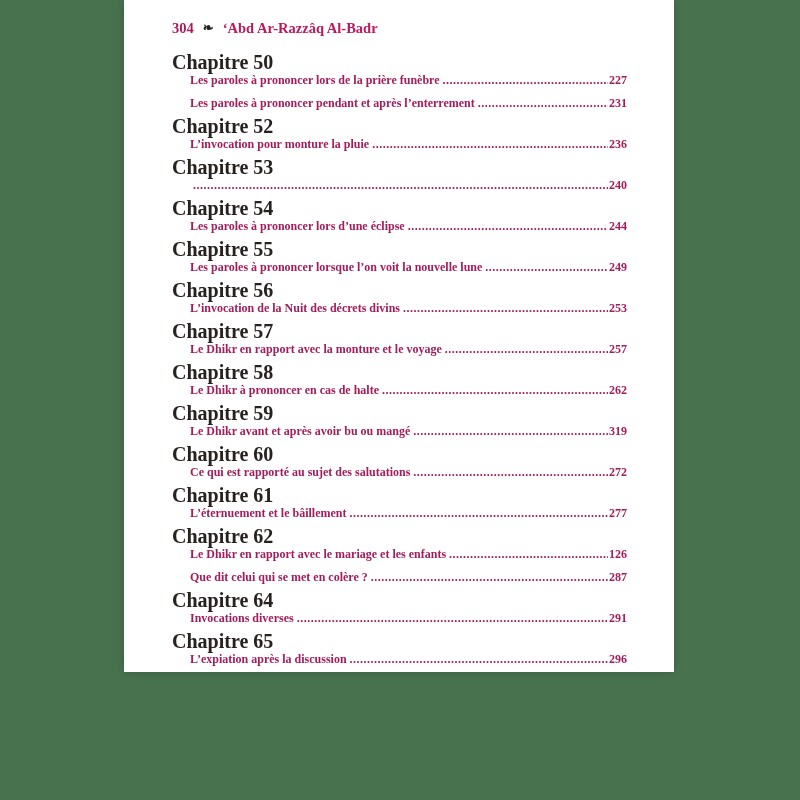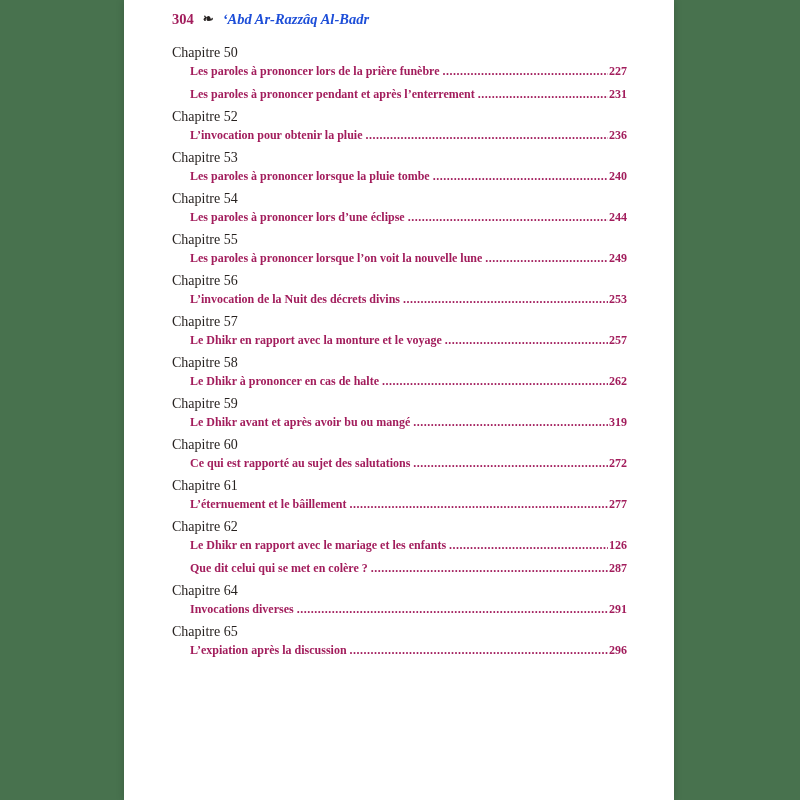--- a/index.html
+++ b/index.html
@@ -14,51 +14,51 @@
     position: relative;
     width: 800px;
     height: 800px;
     background: #48724e;
   }
   .paper {
     position: absolute;
     left: 124px;
     top: 0;
     width: 550px;
-    height: 800px;
+    height: 672px;
     background: #ffffff;
     box-shadow: 0 0 8px rgba(0,0,0,0.18);
     box-sizing: border-box;
-    padding: 11px 47px 0 48px;
+    padding: 20px 47px 0 48px;
   }
   .running-header {
     display: flex;
     align-items: baseline;
     gap: 9px;
     margin-bottom: 16px;
     font-weight: bold;
     font-size: 14.5px;
     line-height: 16px;
   }
   .running-pagenum { color: #a21d5c; }
   .fleuron {
     color: #262120;
     font-size: 13px;
     position: relative;
     top: -1px;
   }
-  .running-author { color: #1d4ed8; font-style: italic; }
+  .running-author { color: #be185d; }
   .toc { }
   .entry {
     margin-bottom: 5px;
   }
   .chap {
     color: #272220;
-    font-weight: normal;
-    font-size: 14px;
+    font-weight: bold;
+    font-size: 20px;
     line-height: 18px;
     white-space: nowrap;
   }
   .line {
     display: flex;
     align-items: baseline;
     padding-left: 18px;
     font-weight: bold;
     font-size: 12px;
     line-height: 18px;
@@ -96,29 +96,28 @@
         <div class="entry">
           <div class="line">
             <span class="title">Les paroles à prononcer pendant et après l’enterrement</span>
             <span class="dots">......................................................................................................................................................................................................</span>
             <span class="pg">231</span>
           </div>
         </div>
         <div class="entry">
           <div class="chap">Chapitre 52</div>
           <div class="line">
-            <span class="title">L’invocation pour obtenir la pluie</span>
+            <span class="title">L’invocation pour monture la pluie</span>
             <span class="dots">......................................................................................................................................................................................................</span>
             <span class="pg">236</span>
           </div>
         </div>
         <div class="entry">
           <div class="chap">Chapitre 53</div>
           <div class="line">
-            <span class="title">Les paroles à prononcer lorsque la pluie tombe</span>
             <span class="dots">......................................................................................................................................................................................................</span>
             <span class="pg">240</span>
           </div>
         </div>
         <div class="entry">
           <div class="chap">Chapitre 54</div>
           <div class="line">
             <span class="title">Les paroles à prononcer lors d’une éclipse</span>
             <span class="dots">......................................................................................................................................................................................................</span>
             <span class="pg">244</span>

